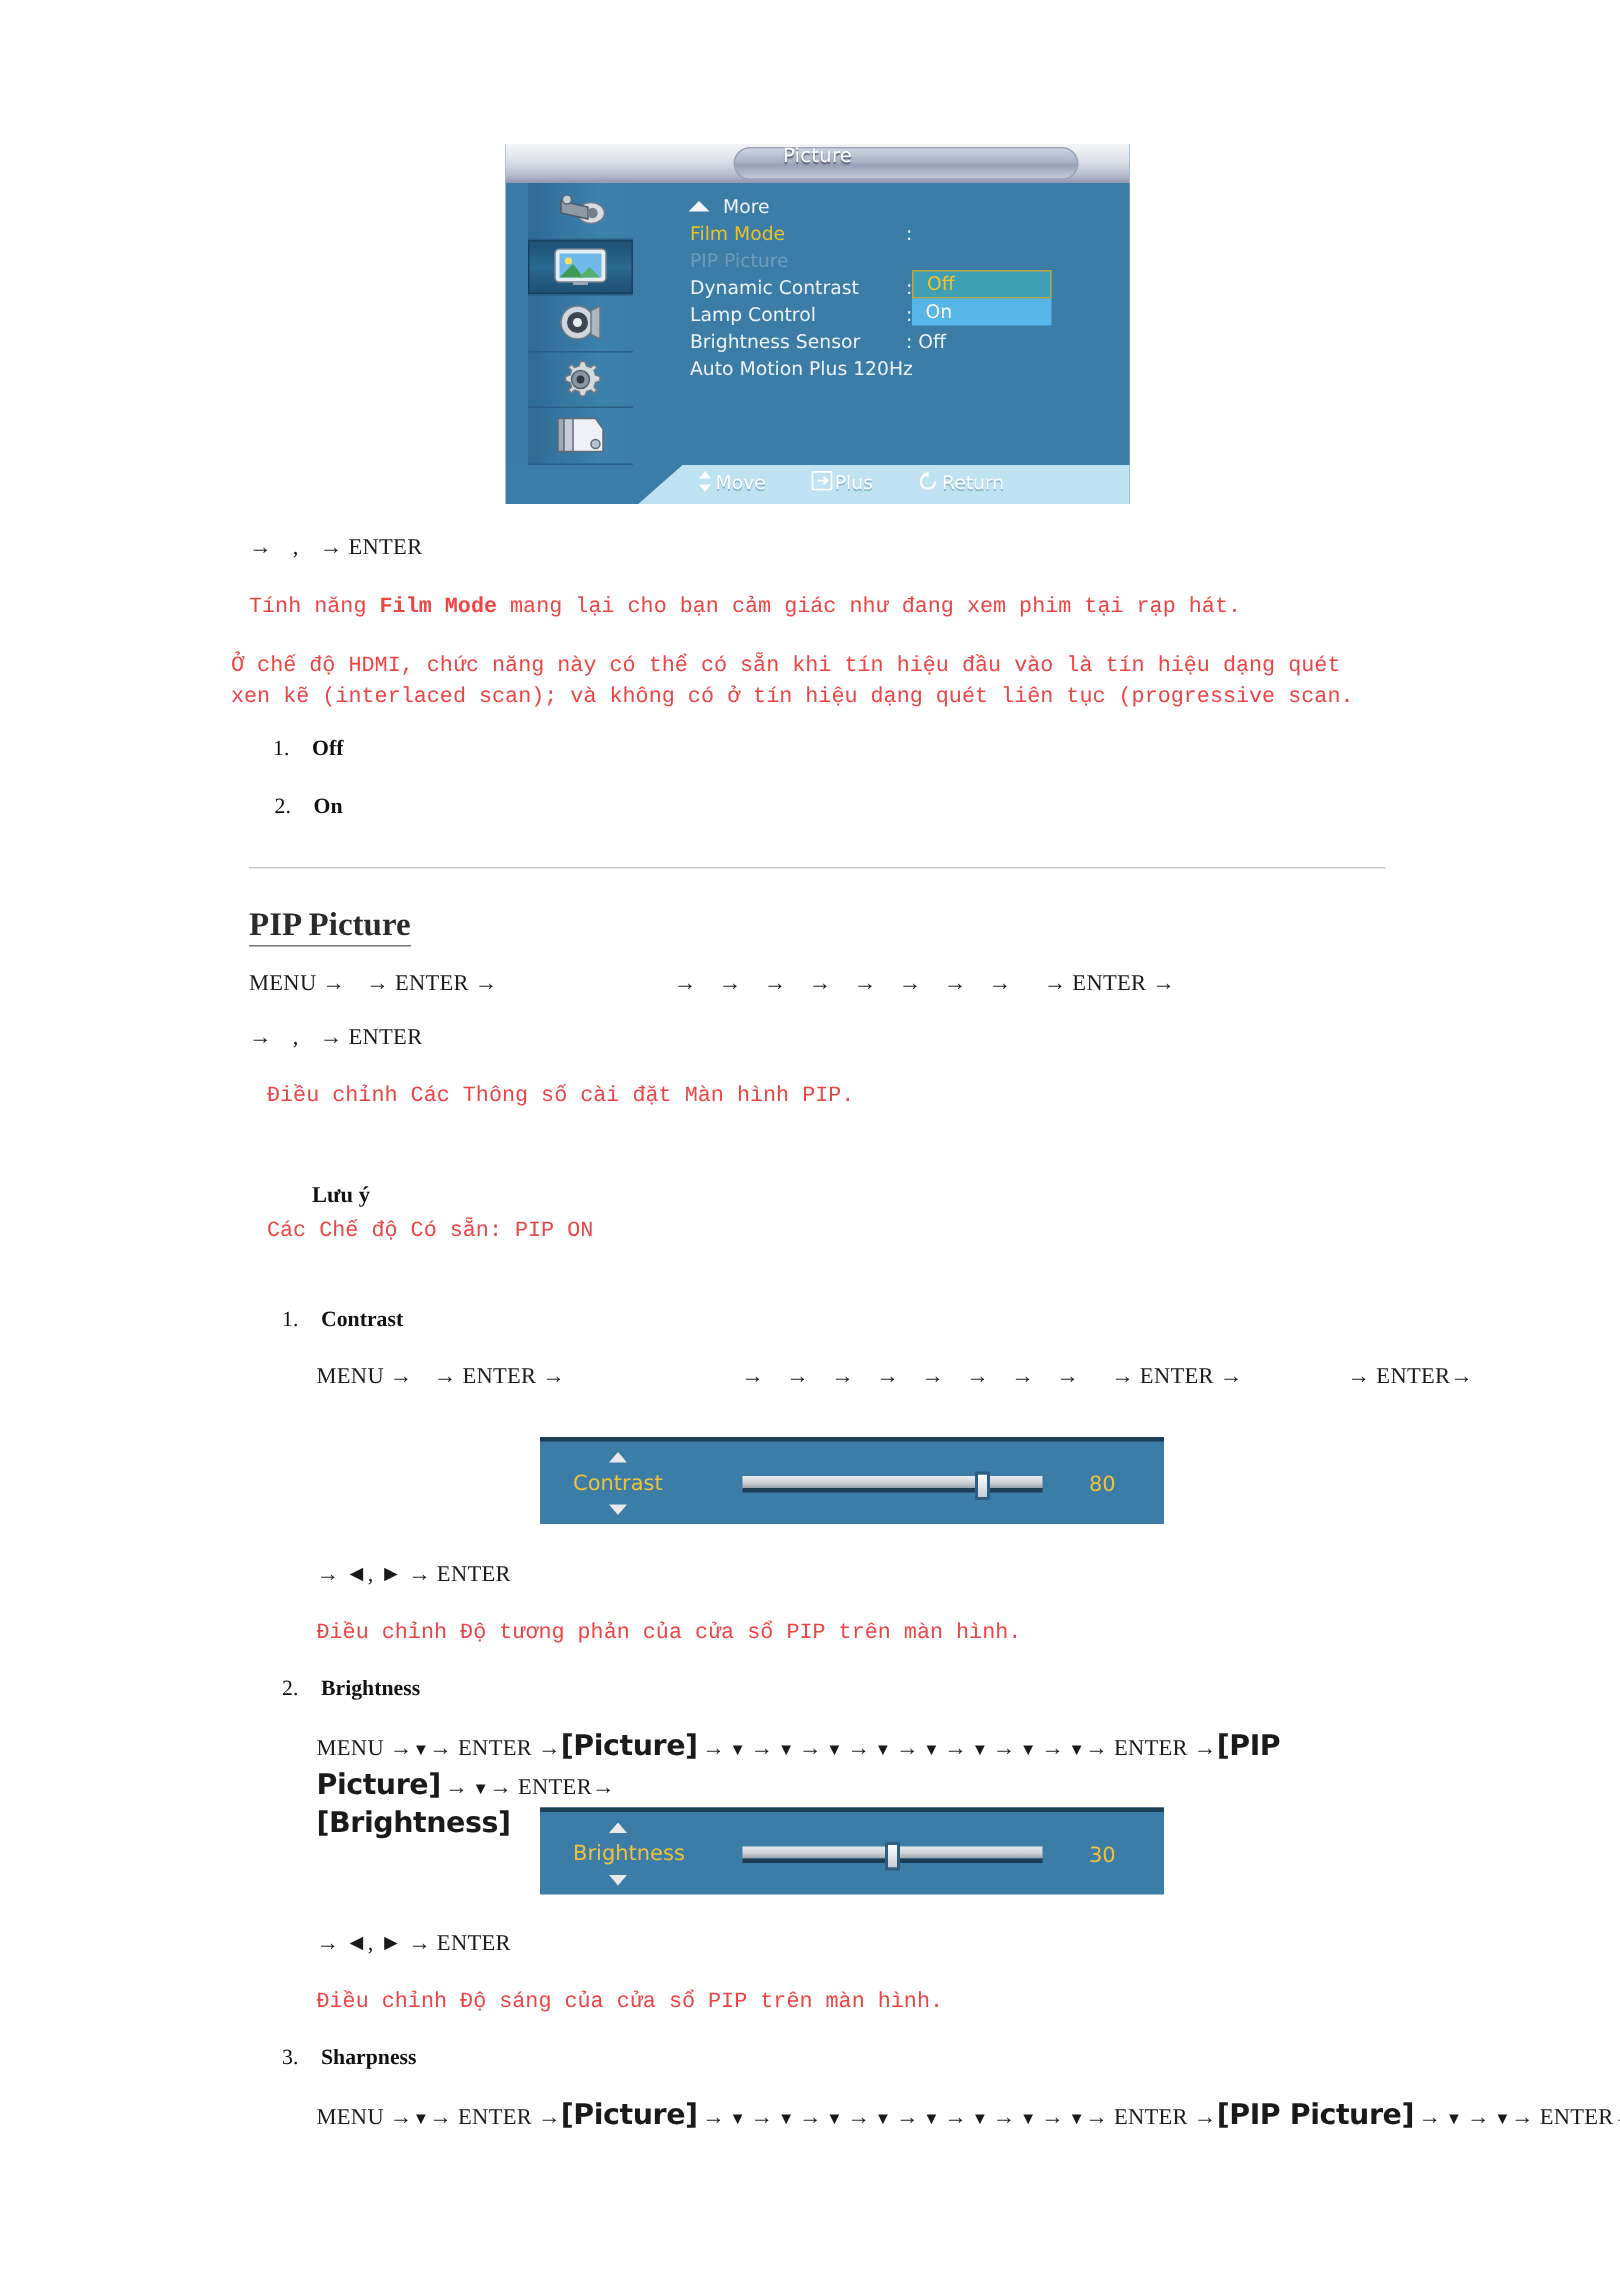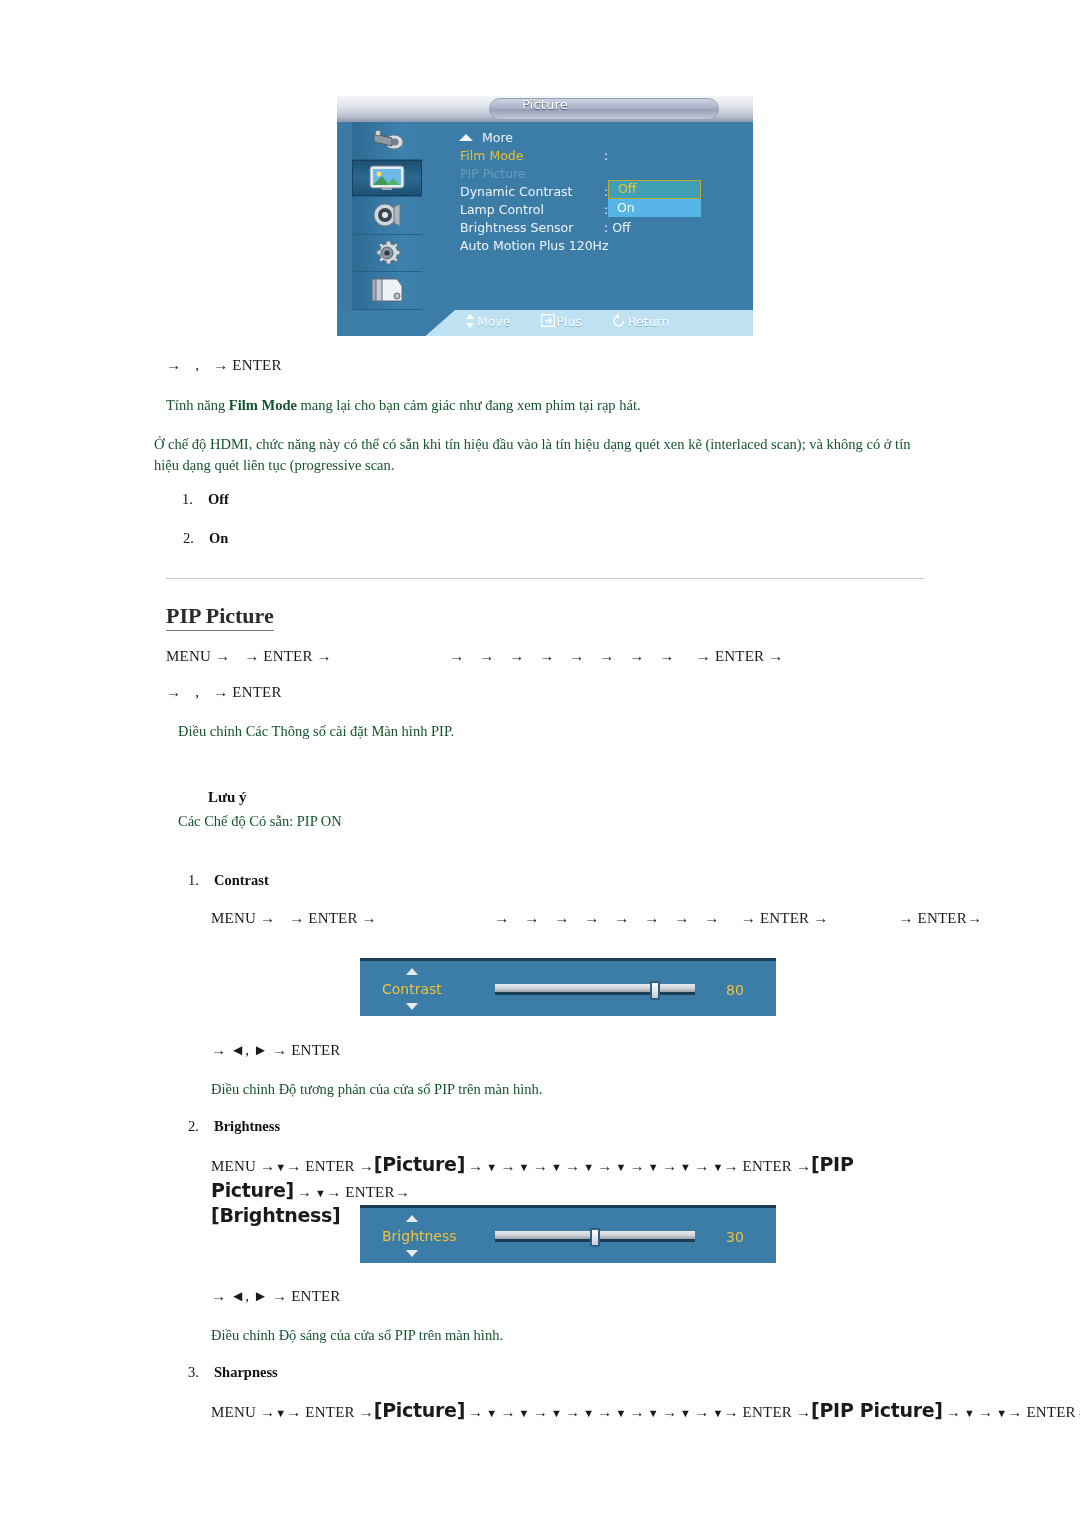--- a/index.html
+++ b/index.html
@@ -159,23 +159,23 @@
     font-family: "DejaVu Sans", sans-serif;
     font-size: 12.5px;
     color: #ffffff;
     text-shadow: 0 1px 0 rgba(120,170,200,0.8);
   }
   .osd-footer-item { display: flex; align-items: flex-start; gap: 2px; }
 
   
   .p {
     position: absolute;
-    font-family: Liberation Serif, serif;
+    font-family: Liberation Mono, monospace;
     font-size: 14.5px;
-    color: #14532d;
+    color: #ef4444;
     line-height: 1.45;
     white-space: nowrap;
   }
   .p.wrap { white-space: normal; }
   .b { font-weight: bold; }
 
   .hr {
     position: absolute;
     height: 1px;
     background: #c9c9c9;

